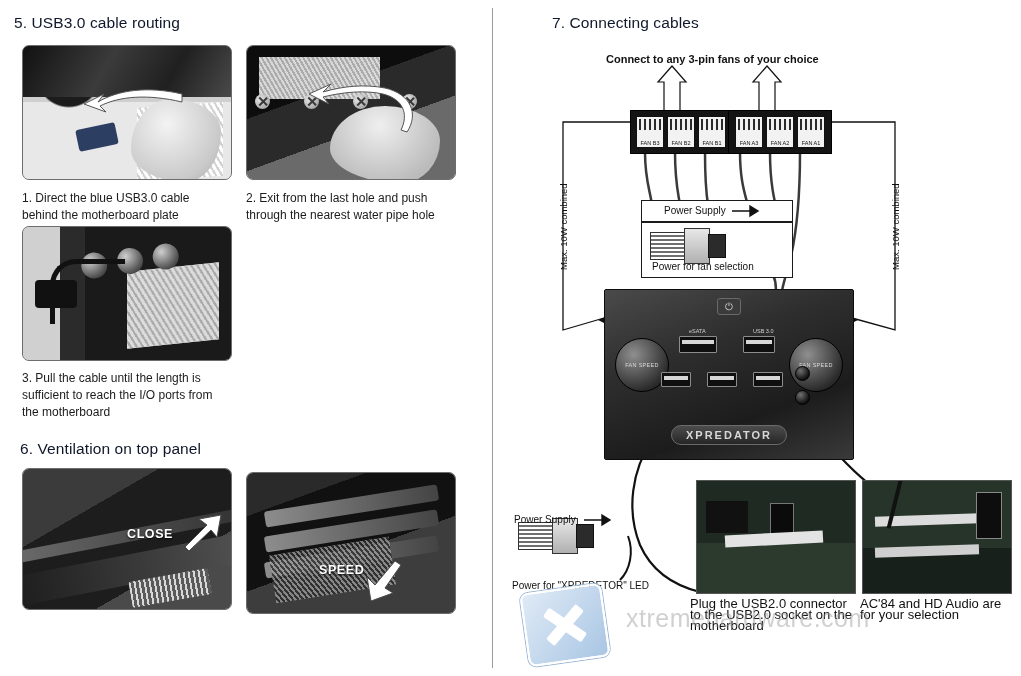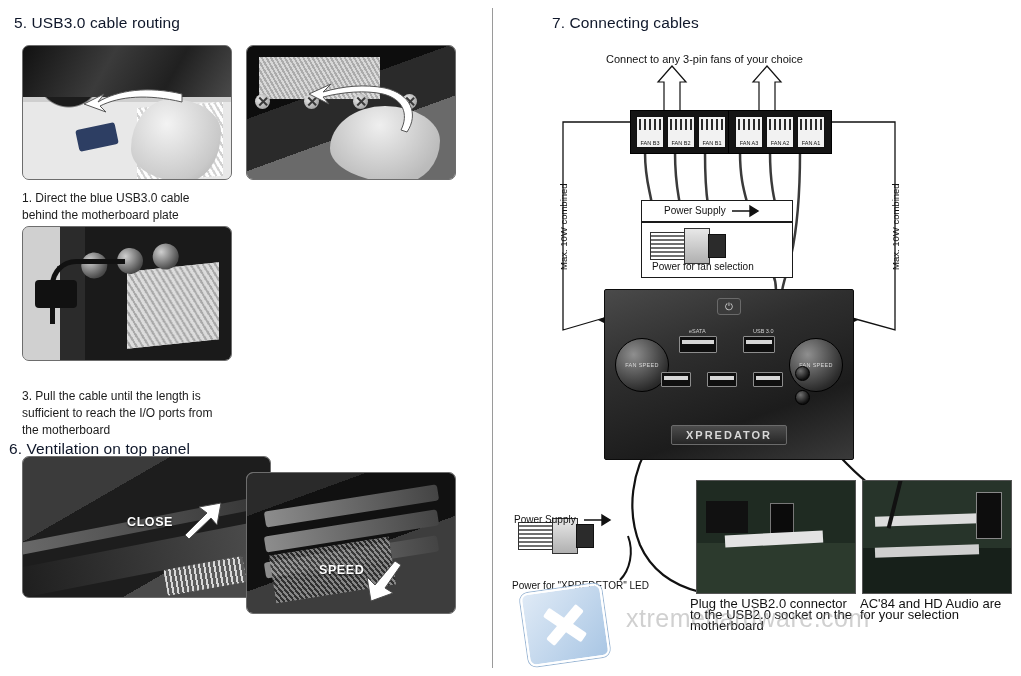--- a/index.html
+++ b/index.html
@@ -385,21 +385,21 @@
     border: 1px solid #000;
   }
   #iopanel .brand {
     position: absolute;
     left: 50%;
     bottom: 14px;
     transform: translateX(-50%);
     padding: 3px 14px;
     background: linear-gradient(180deg,#4c4c4c,#262626);
     border: 1px solid #6b6b6b;
-    border-radius: 2px;
+    border-radius: 10px;
     color: #d8d8d8;
     font-size: 11px;
     letter-spacing: 2px;
     font-weight: bold;
   }
 
   
   .mbphoto {
     position: absolute;
     border: 1px solid #555;
@@ -557,38 +557,39 @@
       <i></i>
       <i></i>
     </div>
     <div class="hand2"></div>
     <svg class="warrow" style="left:60px; top:34px;" width="120" height="60" viewBox="0 0 120 60">
       <path d="M100 52 C112 34, 104 14, 78 8 C58 4, 36 6, 16 12 L24 4 L2 14 L22 24 L16 17 C36 12, 58 10, 76 14 C96 19, 102 34, 94 50 Z" fill="#ffffff" stroke="#555" stroke-width="1"></path>
     </svg>
   </div>
 
   <div class="cap" style="left:22px; top:190px; width:206px;">1. Direct the blue USB3.0 cable behind the motherboard plate</div>
+  <div class="cap" style="left:246px; top:190px; width:210px;">2. Exit from the last hole and push through the nearest water pipe hole</div>
 
   <div class="photo" id="photo3" style="left:22px; top:226px; width:208px; height:133px;">
     <div class="sky"></div>
     <div class="mesh3"></div>
     <div class="knobs">
       <i></i>
       <i></i>
       <i></i>
     </div>
     <div class="cablewire"></div>
     <div class="cableblk"></div>
   </div>
 
-  <div class="cap" style="left:22px; top:388px; width:210px;">3. Pull the cable until the length is sufficient to reach the I/O ports from the motherboard</div>
-
-  <div class="sect-title" style="left:9px; top:440px;">6. Ventilation on top panel</div>
-
-  <div class="photo" id="photo4" style="left:22px; top:456px; width:208px; height:140px;padding-left:39px;">
+  <div class="cap" style="left:22px; top:370px; width:210px;">3. Pull the cable until the length is sufficient to reach the I/O ports from the motherboard</div>
+
+  <div class="sect-title" style="left:20px; top:440px;">6. Ventilation on top panel</div>
+
+  <div class="photo" id="photo4" style="left:22px; top:468px; width:208px; height:140px;">
     <div class="sky"></div>
     <div class="slatA"></div>
     <div class="slatB"></div>
     <div class="vent"></div>
     <div class="photo-label" style="left:104px; top:58px;">CLOSE</div>
     <svg class="warrow" style="left:158px; top:44px;" width="44" height="38" viewBox="0 0 44 38">
       <path d="M4 34 L26 12 L18 6 L40 2 L36 24 L30 17 L8 38 Z" fill="#ffffff" stroke="#4a4a4a" stroke-width="1"></path>
     </svg>
   </div>
 
@@ -601,21 +602,21 @@
     <div class="photo-label" style="left:72px; top:90px;">SPEED</div>
     <svg class="warrow" style="left:118px; top:84px;" width="40" height="48" viewBox="0 0 40 48">
       <path d="M30 4 L10 28 L2 20 L6 44 L28 36 L20 31 L36 8 Z" fill="#ffffff" stroke="#4a4a4a" stroke-width="1"></path>
     </svg>
   </div>
 
   <div id="diagram">
 
     <div class="sect-title" style="left:52px; top:14px;">7. Connecting cables</div>
 
-    <div class="dlabel" style="left:106px; top:53px; font-size:11px;">Connect to any 3-pin fans of your choice</div>
+    <div class="dlabel" style="left:106px; top:53px; font-size:11px;font-weight:bold;">Connect to any 3-pin fans of your choice</div>
 
     <svg width="521" height="676">
 
       <path d="M164 112 L164 82 L158 82 L172 66 L186 82 L180 82 L180 112 Z" fill="#ffffff" stroke="#111" stroke-width="1.2"></path>
       <path d="M259 112 L259 82 L253 82 L267 66 L281 82 L275 82 L275 112 Z" fill="#ffffff" stroke="#111" stroke-width="1.2"></path>
 
       <path d="M130 122 L63 122 L63 330 L104 318" fill="none" stroke="#111" stroke-width="1.3"></path>
       <path d="M112 314 L98 320 L110 326" fill="#111"></path>
 
       <path d="M330 122 L395 122 L395 330 L352 318" fill="none" stroke="#111" stroke-width="1.3"></path>

